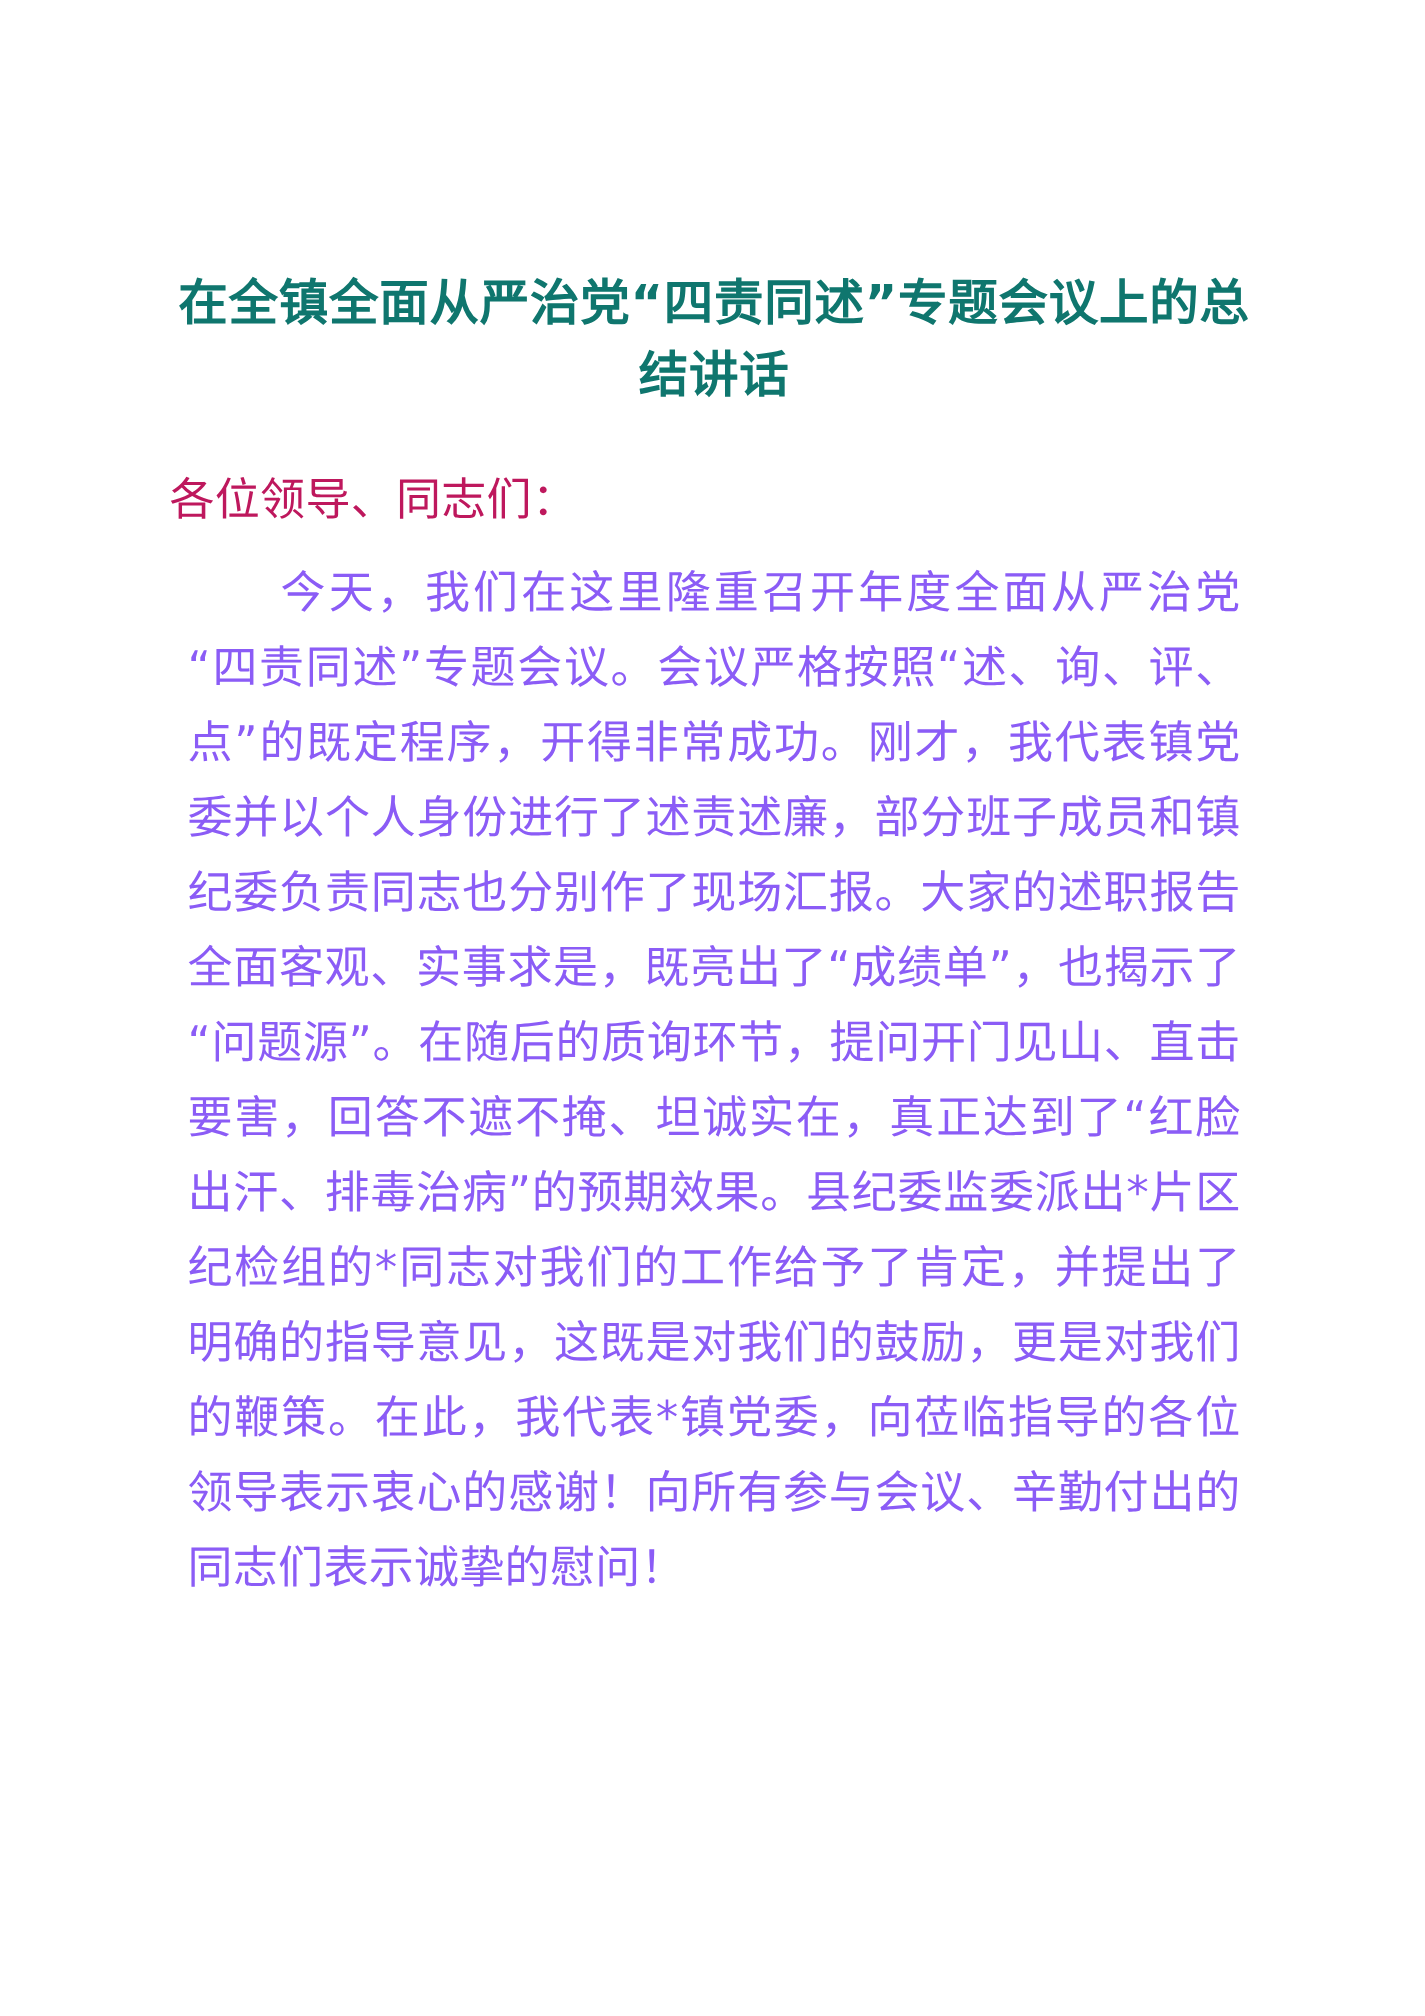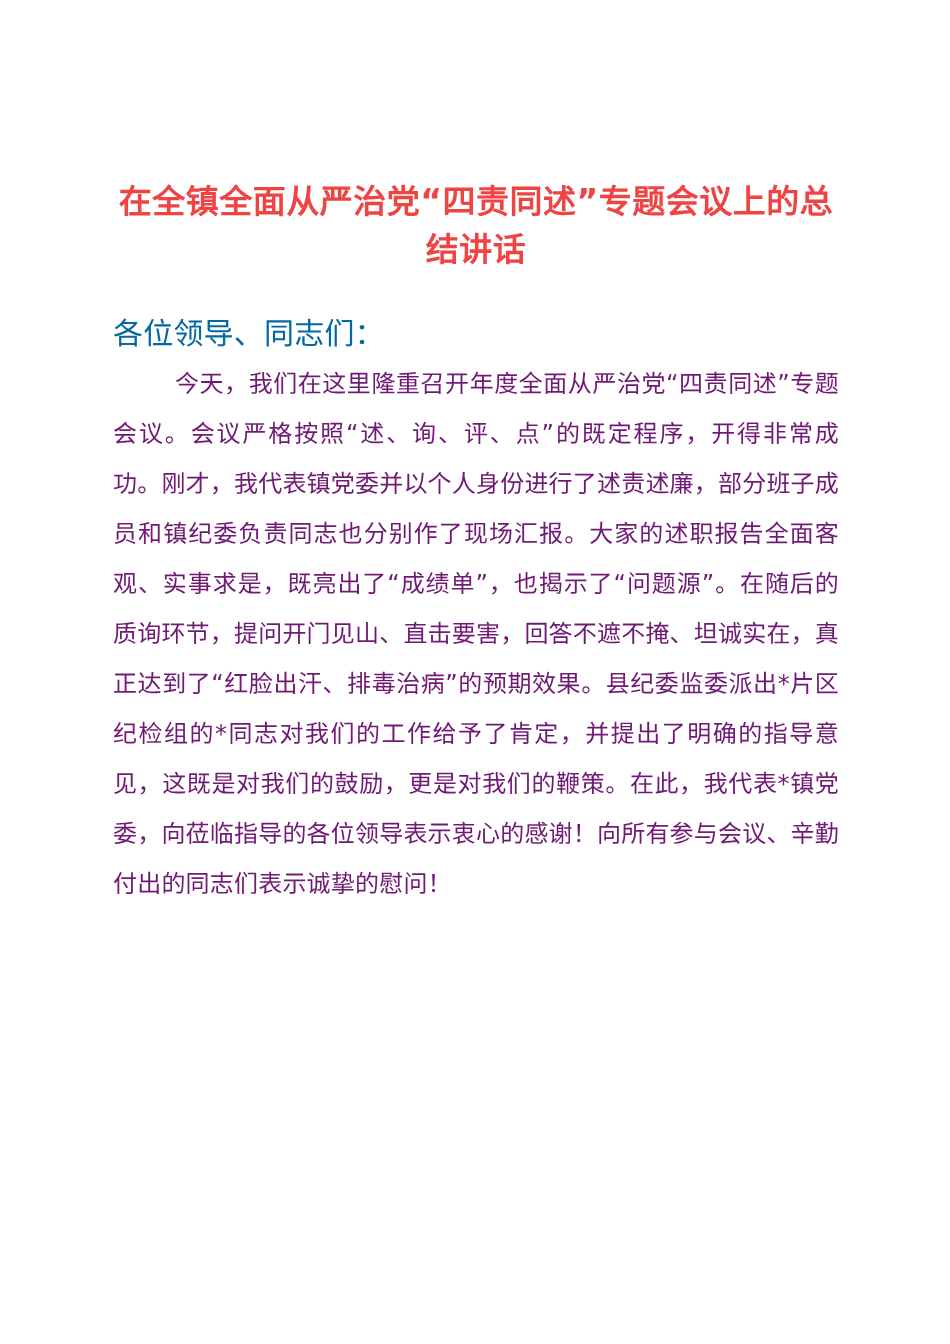--- a/index.html
+++ b/index.html
@@ -30,43 +30,43 @@
   }
 
   .doc-title {
     margin: 0;
     padding-top: 178px;
     font-size: 33px;
     font-weight: bold;
     line-height: 48px;
     text-align: center;
     letter-spacing: 0.5px;
-    color: #ef4444;
+    color: #0f766e;
   }
 
   .salutation {
     margin: 0;
     padding-top: 35px;
     font-size: 30px;
     line-height: 50px;
     text-align: justify;
     text-align-last: left;
     letter-spacing: 0.2px;
-    color: #0369a1;
+    color: #be185d;
   }
 
   .para {
-    margin: 0;
-    font-size: 24px;
+    margin: 12px;
+    font-size: 30px;
     line-height: 50px;
     text-align: justify;
     text-align-last: left;
     text-indent: 62px;
     letter-spacing: 0.2px;
-    color: #701a75;
+    color: #8b5cf6;
     word-break: break-all;
   }
 
   .para + .para {
     margin-top: 0;
   }
 </style>
 </head>
 <body>
 

